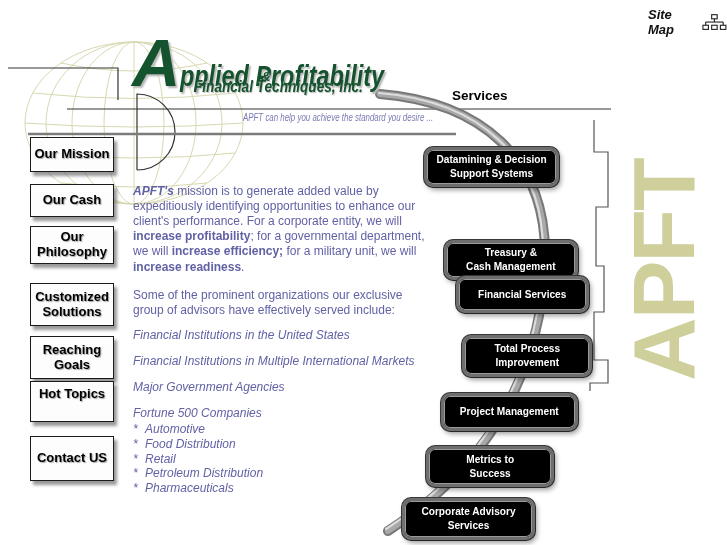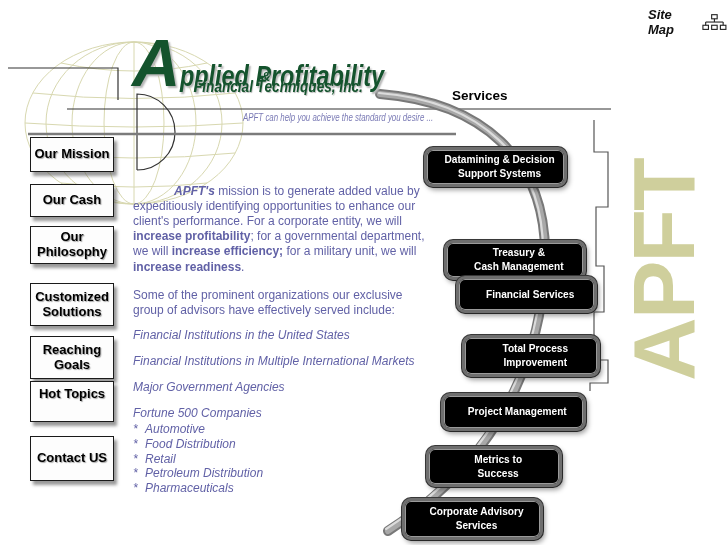--- a/index.html
+++ b/index.html
@@ -42,37 +42,37 @@
   .nav3{top:226px;height:36px;}
   .nav4{top:283px;height:41px;}
   .nav5{top:336px;height:41px;}
   .nav6{top:381px;height:39px;align-items:flex-start;}
   .nav6 span{padding-top:5px;}
   .nav7{top:436px;height:43px;}
 
   
   .svc-btn{position:absolute;z-index:3;background:#000;border:3px solid #6e6e6e;border-radius:9px;
     box-shadow:2px 3px 5px rgba(0,0,0,.38),0 0 0 1px #3a3a3a,inset 0 0 0 1px #9a9a9a;
-    display:flex;align-items:center;justify-content:center;cursor:pointer;padding-left:8px;}
+    display:flex;align-items:center;justify-content:center;cursor:pointer;}
   .svc-btn span{color:#fff;font-size:11.5px;font-weight:bold;text-align:center;line-height:1.18;
     white-space:pre;display:inline-block;transform:scaleX(.88);}
   .svc1{left:424px;top:147px;width:129px;height:34px;}
   .svc2{left:444px;top:219px;width:128px;height:34px;margin-top:21px;}
   .svc3{left:456px;top:276px;width:127px;height:31px;}
   .svc4{left:462px;top:335px;width:124px;height:36px;}
   .svc5{left:441px;top:393px;width:131px;height:32px;}
   .svc6{left:426px;top:446px;width:122px;height:35px;}
   .svc7{left:402px;top:498px;width:127px;height:36px;text-decoration:underline;}
 
   
   .content{position:absolute;left:133px;top:184px;width:302px;z-index:2;color:#6161a6;
     font-size:12px;line-height:1.26;}
   .content p{margin:0 0 13px 0;}
   .content .p2{margin-bottom:10px;}
-  .bi{font-weight:bold;font-style:italic;margin-left:41px;}
+  .bi{font-weight:bold;font-style:italic;}
   .b{font-weight:bold;}
   .clients{font-style:italic;}
   .client-item{margin:0 0 11px 0;}
   .client-item.last{margin-bottom:1px;}
   .sub-item{margin:0 0 0 0;line-height:1.06;padding:1px 0;font-style:italic;}
   .sub-item .bullet{display:inline-block;width:12px;}
 </style>
 </head>
 <body>
 

